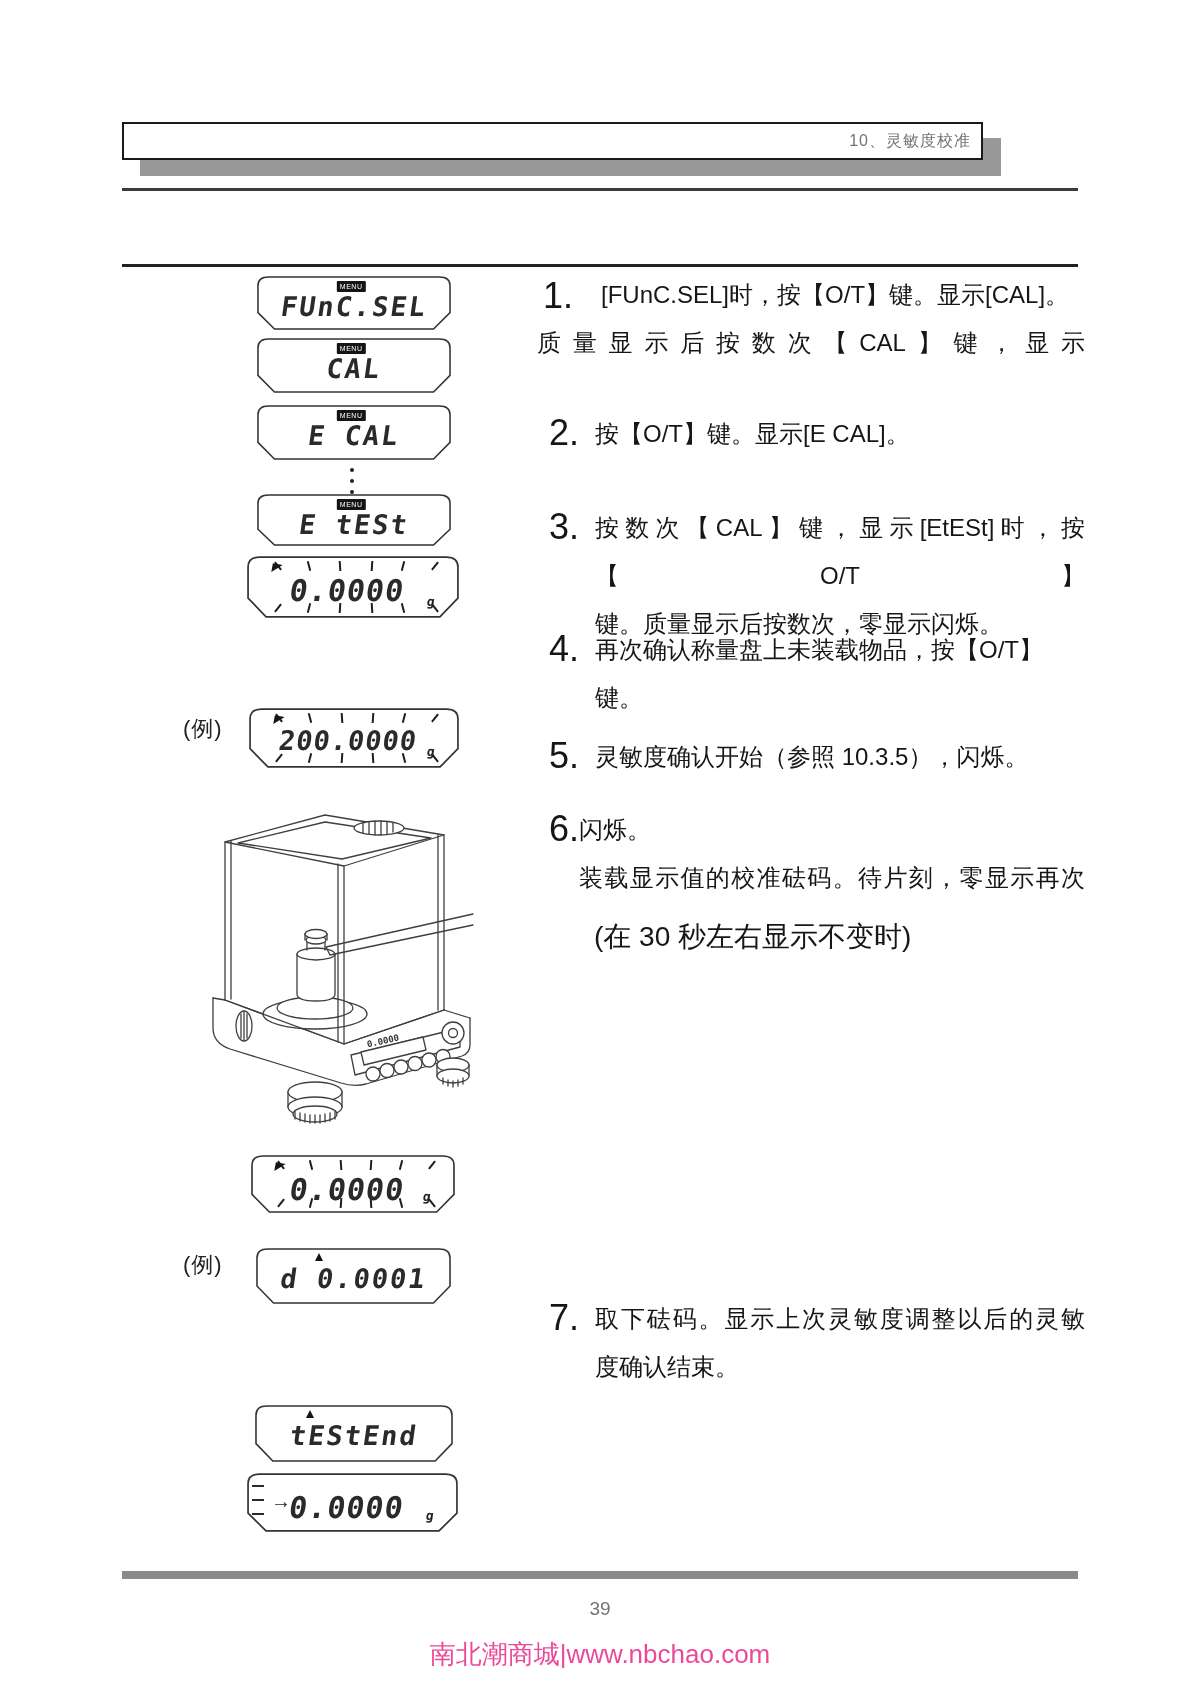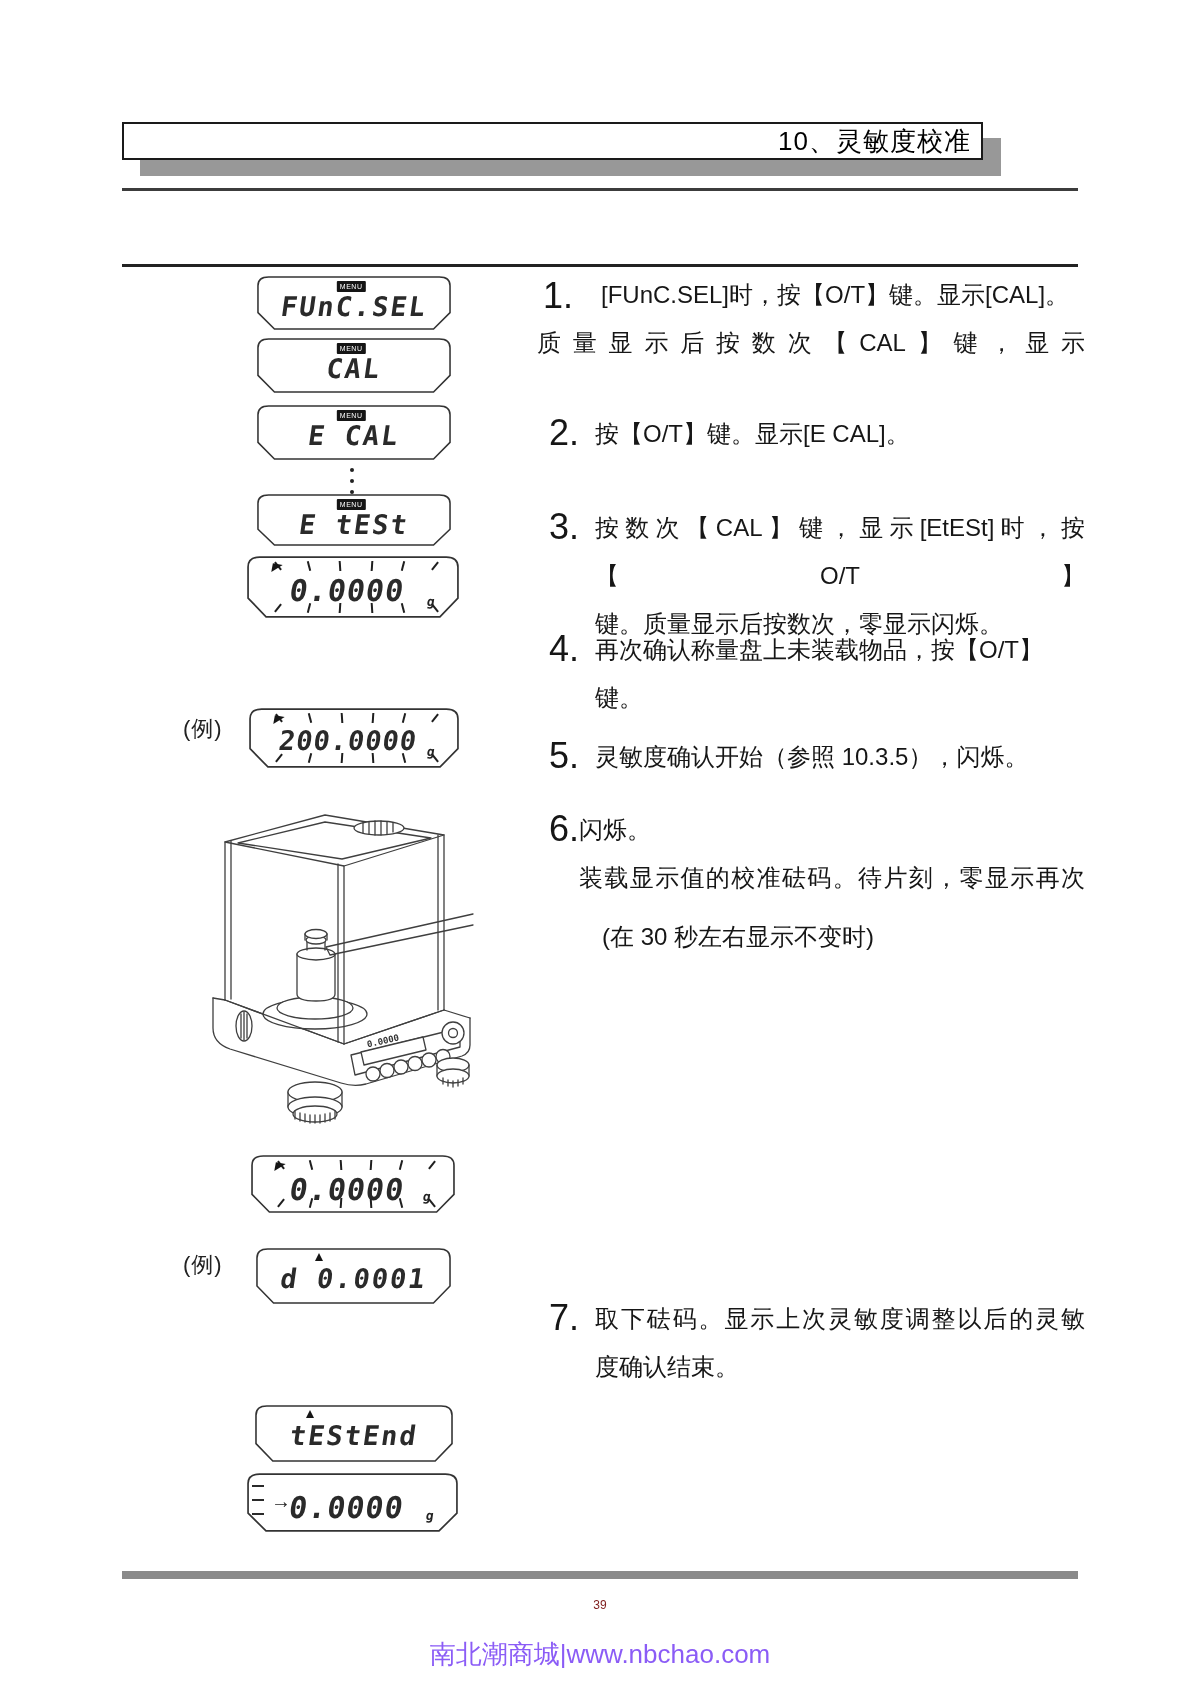--- a/index.html
+++ b/index.html
@@ -4,21 +4,21 @@
 <style>
   html,body{margin:0;padding:0;background:#e8e8e8;}
   .page{position:relative;width:1200px;height:1695px;background:#ffffff;margin:0 auto;
         font-family:"Liberation Sans",sans-serif;color:#111;overflow:hidden;}
   .abs{position:absolute;}
 
   
   .hdr-shadow{left:140px;top:138px;width:861px;height:38px;background:#989898;}
   .hdr-box{left:122px;top:122px;width:861px;height:38px;background:#fff;border:2px solid #1a1a1a;
            display:flex;align-items:center;justify-content:flex-end;padding-right:10px;box-sizing:border-box;}
-  .hdr-box span{font-size:26px;letter-spacing:1px;color:#000000;}
+  .hdr-box span{font-size:16px;letter-spacing:1px;color:#737373;}
   .hdr-rule{left:122px;top:188px;width:956px;height:3px;background:#3c3c3c;}
 
   
   .sec-title{left:122px;top:228px;font-size:25px;font-weight:600;letter-spacing:1px;color:#151515;}
   .sec-underline{left:122px;top:264px;width:956px;height:3px;background:#222;}
 
   
   .lcd{position:absolute;}
   .lcd svg.frame{position:absolute;left:0;top:0;width:100%;height:100%;}
   .lcd-txt{position:absolute;left:0;width:100%;text-align:center;
@@ -59,26 +59,26 @@
   .step{position:absolute;left:549px;width:536px;display:flex;align-items:flex-start;
         font-size:24px;line-height:48px;color:#161616;}
   .step-num{flex:0 0 46px;font-size:36px;line-height:46px;color:#161616;}
   .step-num-tight{flex:0 0 30px;}
   .step-text{flex:1;min-width:0;}
   .ln{text-align:left;}
   .ln.fill{text-align:justify;text-align-last:justify;}
   .step-one{left:537px;width:548px;display:block;}
   .step-one .step-num{position:absolute;left:6px;top:2px;}
   .step-one .ln:first-child{text-indent:64px;}
-  .note-line{left:594px;top:913px;font-size:24px;line-height:48px;color:#161616;margin-left:8px;}
+  .note-line{left:594px;top:913px;font-size:28px;line-height:48px;color:#161616;}
 
   
   .ftr-bar{left:122px;top:1571px;width:956px;height:8px;background:#8a8a8a;}
-  .pg-num{left:0;top:1598px;width:100%;text-align:center;font-size:12px;color:#7f1d1d;}
-  .ftr-site{left:0;top:1637px;width:100%;text-align:center;font-size:26px;color:#8b5cf6;}
+  .pg-num{left:0;top:1598px;width:100%;text-align:center;font-size:19px;color:#737373;}
+  .ftr-site{left:0;top:1637px;width:100%;text-align:center;font-size:26px;color:#ec4899;}
 </style>
 </head>
 <body>
 
 <div class="page">
 
   <div class="abs hdr-shadow"></div>
   <div class="abs hdr-box">
     <span>10、灵敏度校准</span>
   </div>

